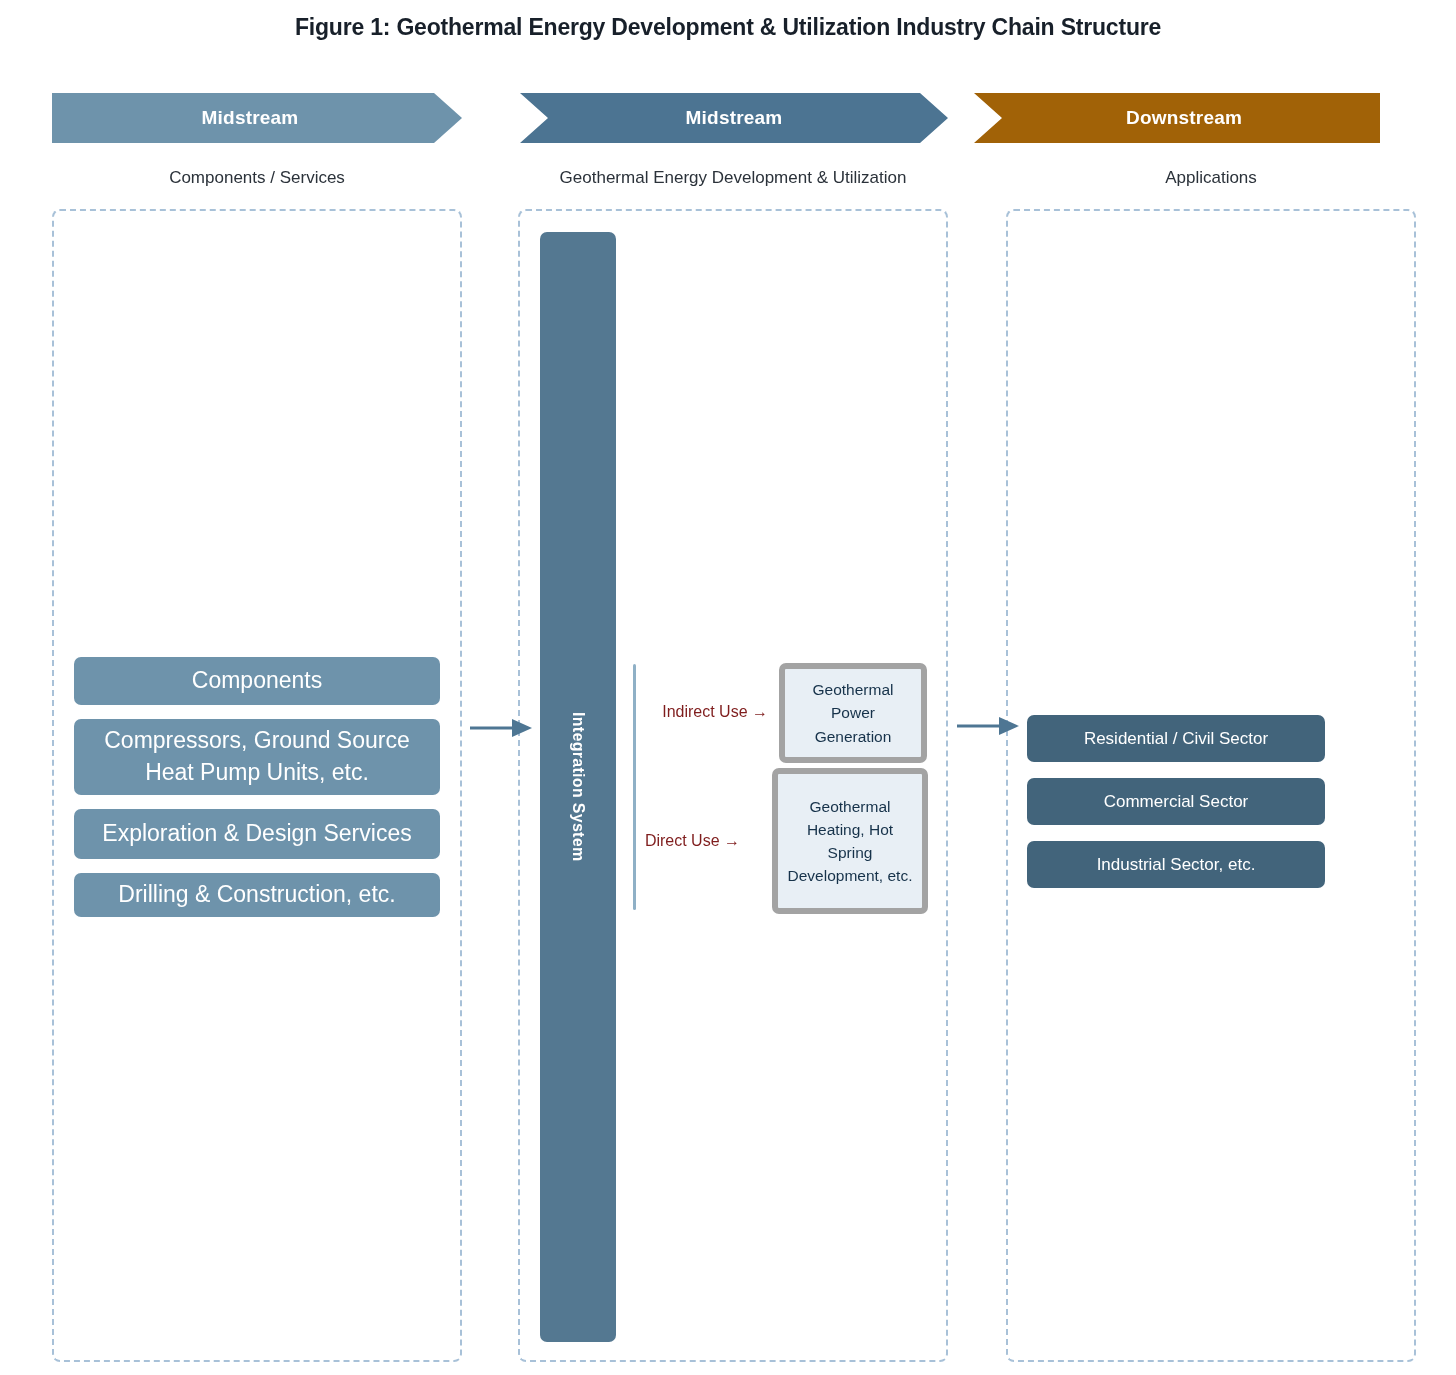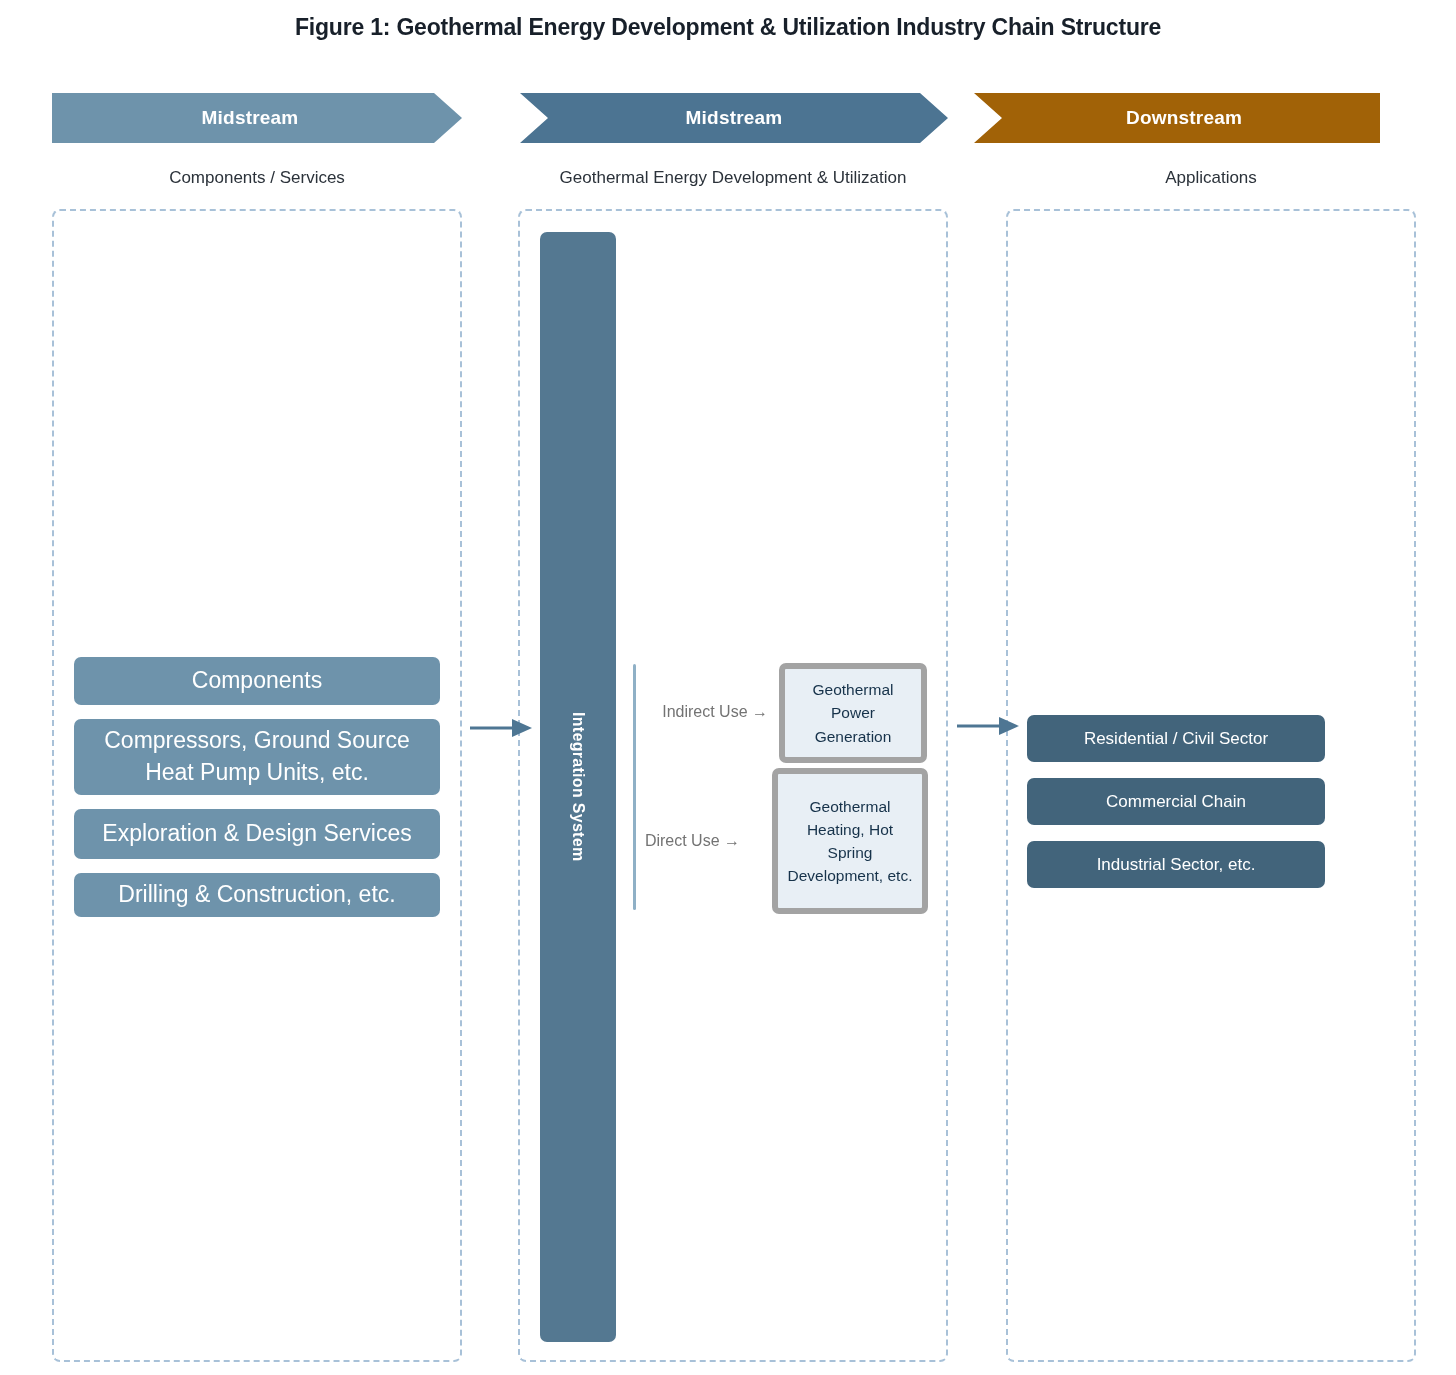--- a/index.html
+++ b/index.html
@@ -149,21 +149,21 @@
     height: 246px;
     background: #8fb0c6;
     border-radius: 2px;
   }
 
   
   .use-label {
     position: absolute;
     text-align: right;
     font-size: 16px;
-    color: #737373;
+    color: #7f1d1d;
     white-space: nowrap;
   }
   .use-indirect { left: 600px; width: 168px; top: 703px; }
   .use-direct   { left: 572px; width: 168px; top: 832px; }
 
   
   .mid-card {
     position: absolute;
     background: #e8eff5;
     border: 6px solid #a3a3a3;
@@ -252,14 +252,14 @@
 <div class="mid-card mid-card-2">Geothermal Heating, Hot Spring Development, etc.</div>
 
 <div class="arrow arrow-2">
   <svg width="62" height="26" viewBox="0 0 62 26" xmlns="http://www.w3.org/2000/svg">
     <line x1="0" y1="13" x2="44" y2="13" stroke="#4e7693" stroke-width="3"></line>
     <polygon points="42,4 62,13 42,22" fill="#4e7693"></polygon>
   </svg>
 </div>
 
 <div class="down-pill down-p1">Residential / Civil Sector</div>
-<div class="down-pill down-p2">Commercial Chain</div>
+<div class="down-pill down-p2">Commercial Sector</div>
 <div class="down-pill down-p3">Industrial Sector, etc.</div>
 
 </body></html>

